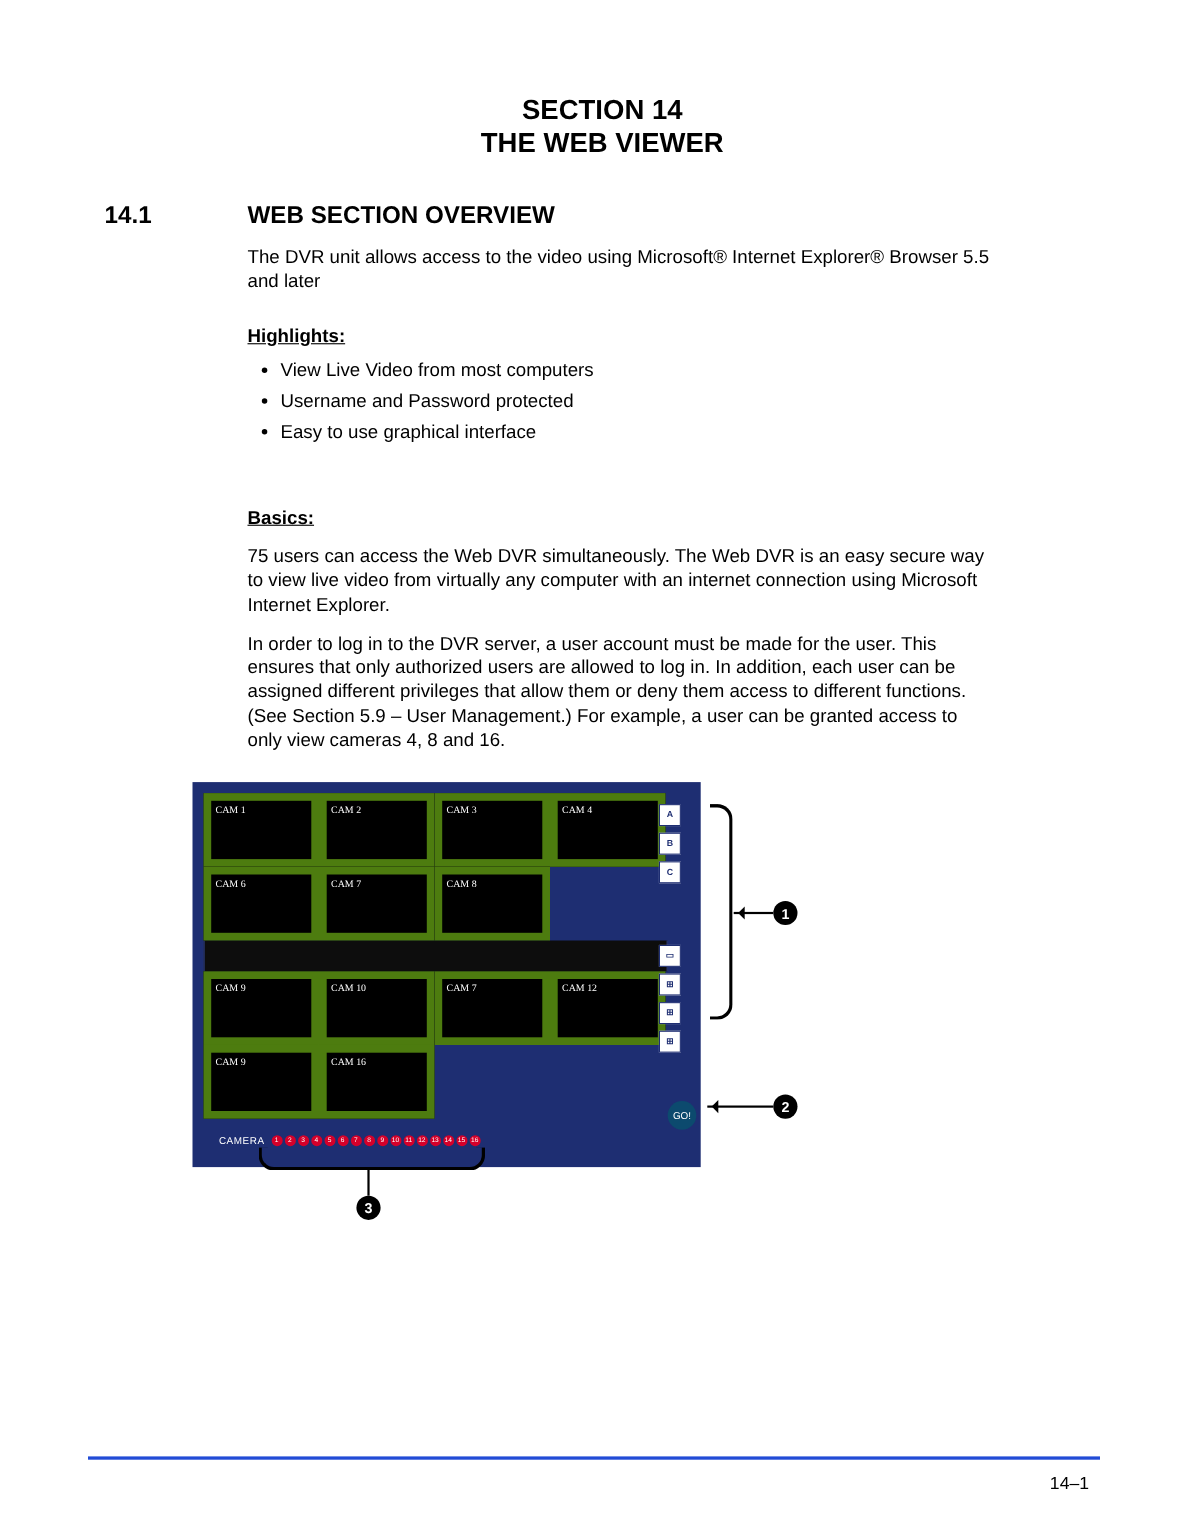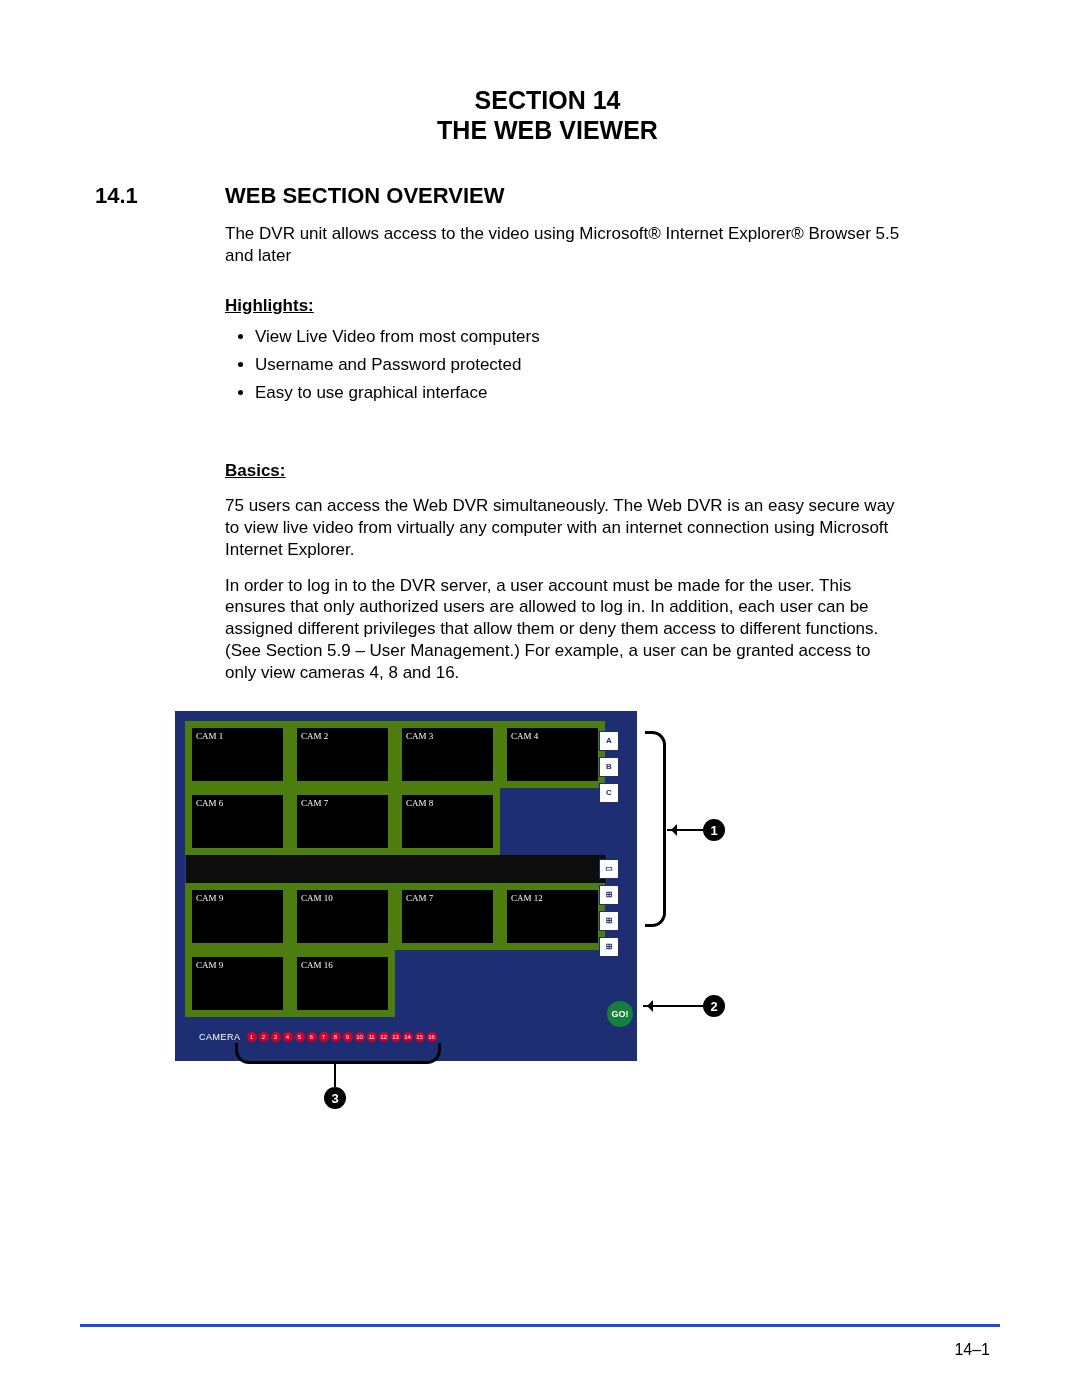--- a/index.html
+++ b/index.html
@@ -15,21 +15,21 @@
   
   .fig-wrap{position:relative;margin-top:28px;margin-left:80px}
   .fig{width:462px;background:#1e2e72;padding:10px;box-sizing:border-box;position:relative}
   .grid-area{position:relative}
   .cam-grid{display:grid;grid-template-columns:repeat(4,1fr);width:420px}
   .cell{height:67px;background:#000;border:7px solid #4d7c0f;box-sizing:border-box;color:#fff;font-size:9px;padding:3px 4px;font-family:Liberation Serif, serif}
   .gap{height:28px;background:#0d0d0d;width:420px;border-left:1px solid #2e3e82;border-right:1px solid #2e3e82}
   .side{position:absolute;right:6px;top:10px;width:24px;display:flex;flex-direction:column;gap:6px;align-items:center}
   .ly{width:18px;height:18px;background:#fff;border:1px solid #1e2e72;display:flex;align-items:center;justify-content:center;font-size:8px;color:#1e2e72;font-weight:bold;line-height:1}
   .side2{position:absolute;right:6px;top:138px;width:24px;display:flex;flex-direction:column;gap:6px;align-items:center}
-  .go{width:26px;height:26px;border-radius:50%;background:#15803d;color:#fff;font-size:9px;font-weight:bold;display:flex;align-items:center;justify-content:center;position:absolute;right:4px;bottom:34px}
+  .go{width:26px;height:26px;border-radius:50%;background:#0c4a6e;color:#fff;font-size:9px;font-weight:normal;display:flex;align-items:center;justify-content:center;position:absolute;right:4px;bottom:34px}
   .btm{height:28px;display:flex;align-items:center;gap:6px;padding-left:14px;margin-top:6px}
   .btm-lbl{color:#fff;font-size:9px;font-weight:normal;letter-spacing:0.5px}
   .dots{display:flex;gap:2px}
   .dot{width:10px;height:10px;border-radius:50%;background:#d4002a;color:#fff;font-size:6px;display:flex;align-items:center;justify-content:center}
   
   .callout{position:absolute;display:flex;align-items:center}
   .cn{width:22px;height:22px;border-radius:50%;background:#000;color:#fff;font-size:13px;font-weight:bold;display:flex;align-items:center;justify-content:center}
   .brk-r{width:18px;height:180px;border-right:3px solid #000;border-top:3px solid #000;border-bottom:3px solid #000;border-radius:0 14px 14px 0;position:absolute}
   .brk-b{height:18px;width:200px;border-bottom:3px solid #000;border-left:3px solid #000;border-right:3px solid #000;border-radius:0 0 14px 14px;position:absolute}
   .arrow{height:2px;background:#000;position:relative}

